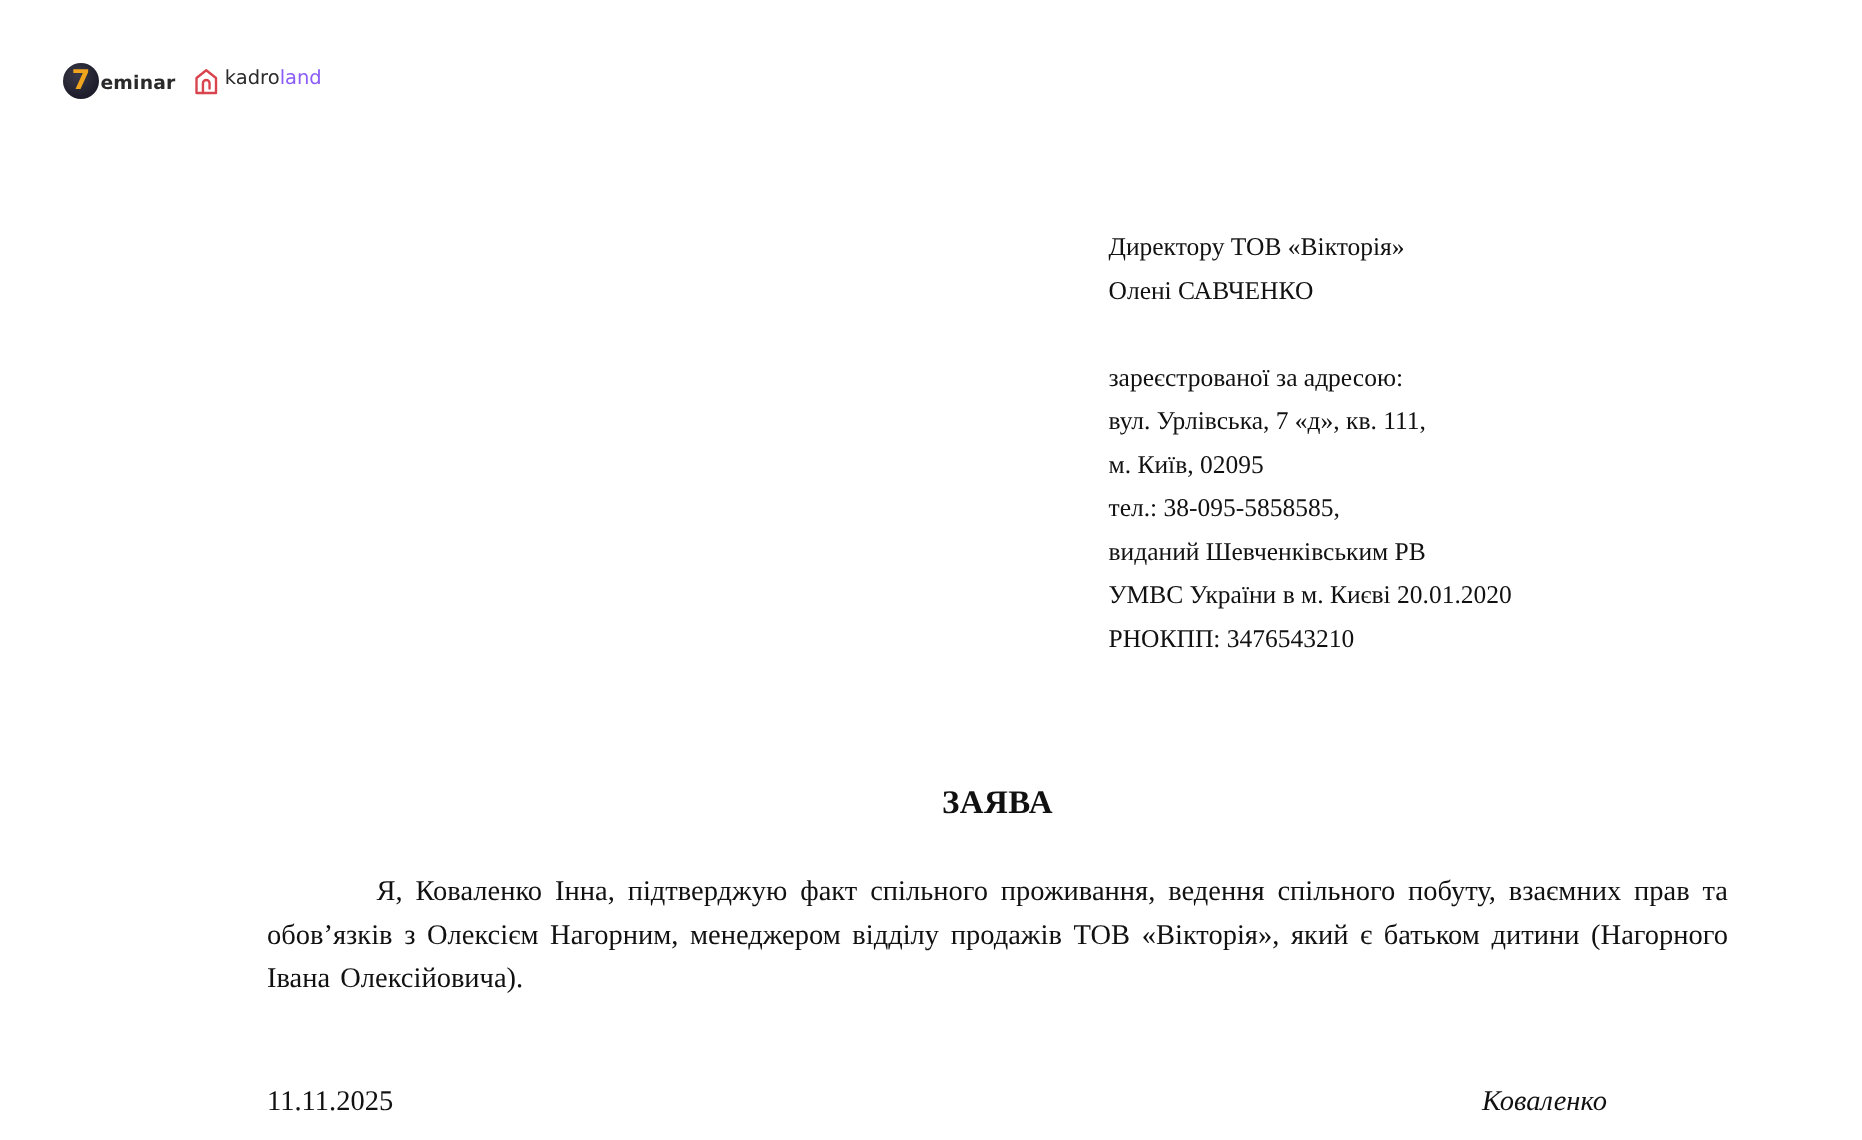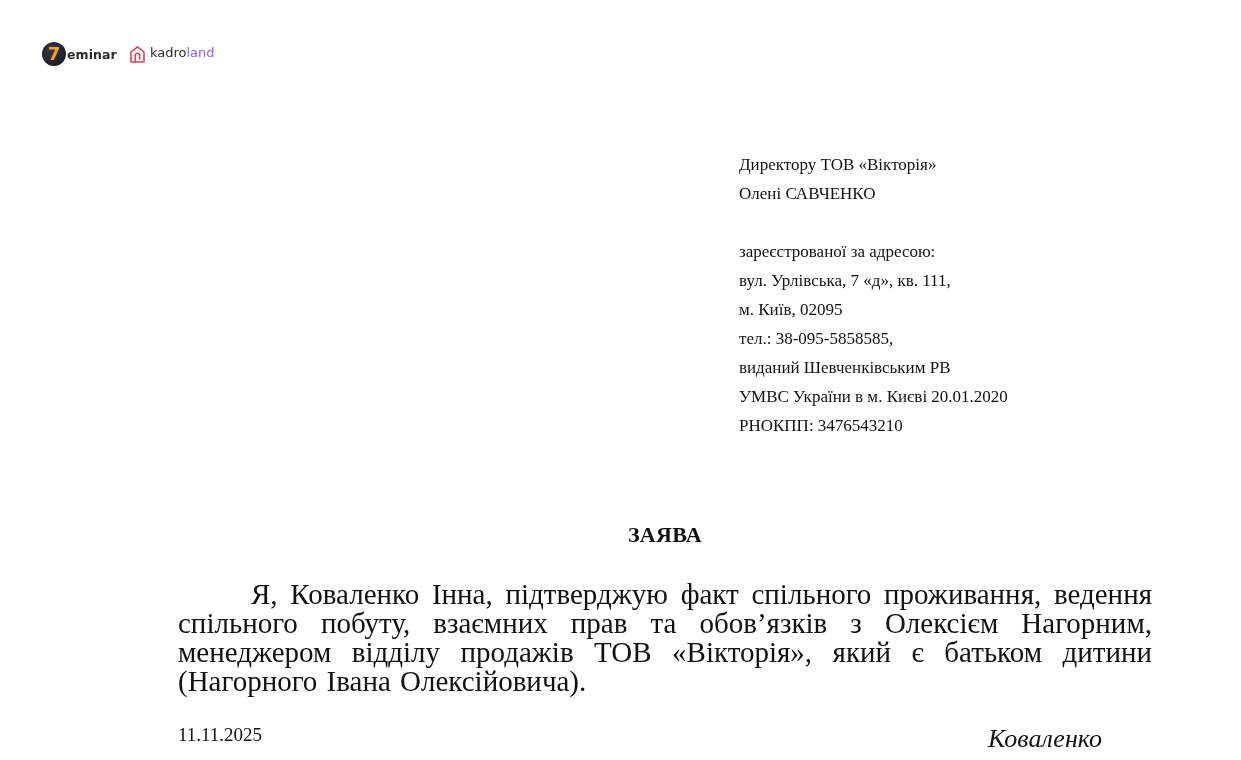--- a/index.html
+++ b/index.html
@@ -83,38 +83,38 @@
       font-weight: bold;
       font-size: 22px;
       letter-spacing: 0.3px;
     }
 
     .body-text {
       position: absolute;
       left: 178px;
       top: 580px;
       width: 974px;
-      font-size: 29px;
+      font-size: 19px;
       line-height: 29px;
       text-align: justify;
       text-indent: 73px;
       word-spacing: 2px;
     }
 
     .date {
       position: absolute;
       left: 178px;
       top: 724px;
       font-size: 19px;
     }
     .signature {
       position: absolute;
       left: 988px;
       top: 724px;
-      font-size: 26px;
+      font-size: 19px;
       font-style: italic;
     }
   </style>
 </head>
 <body>
 
 <div class="logos">
   <div class="logo-seminar">
     <span class="seven-badge">7</span>
     <span>eminar</span>

